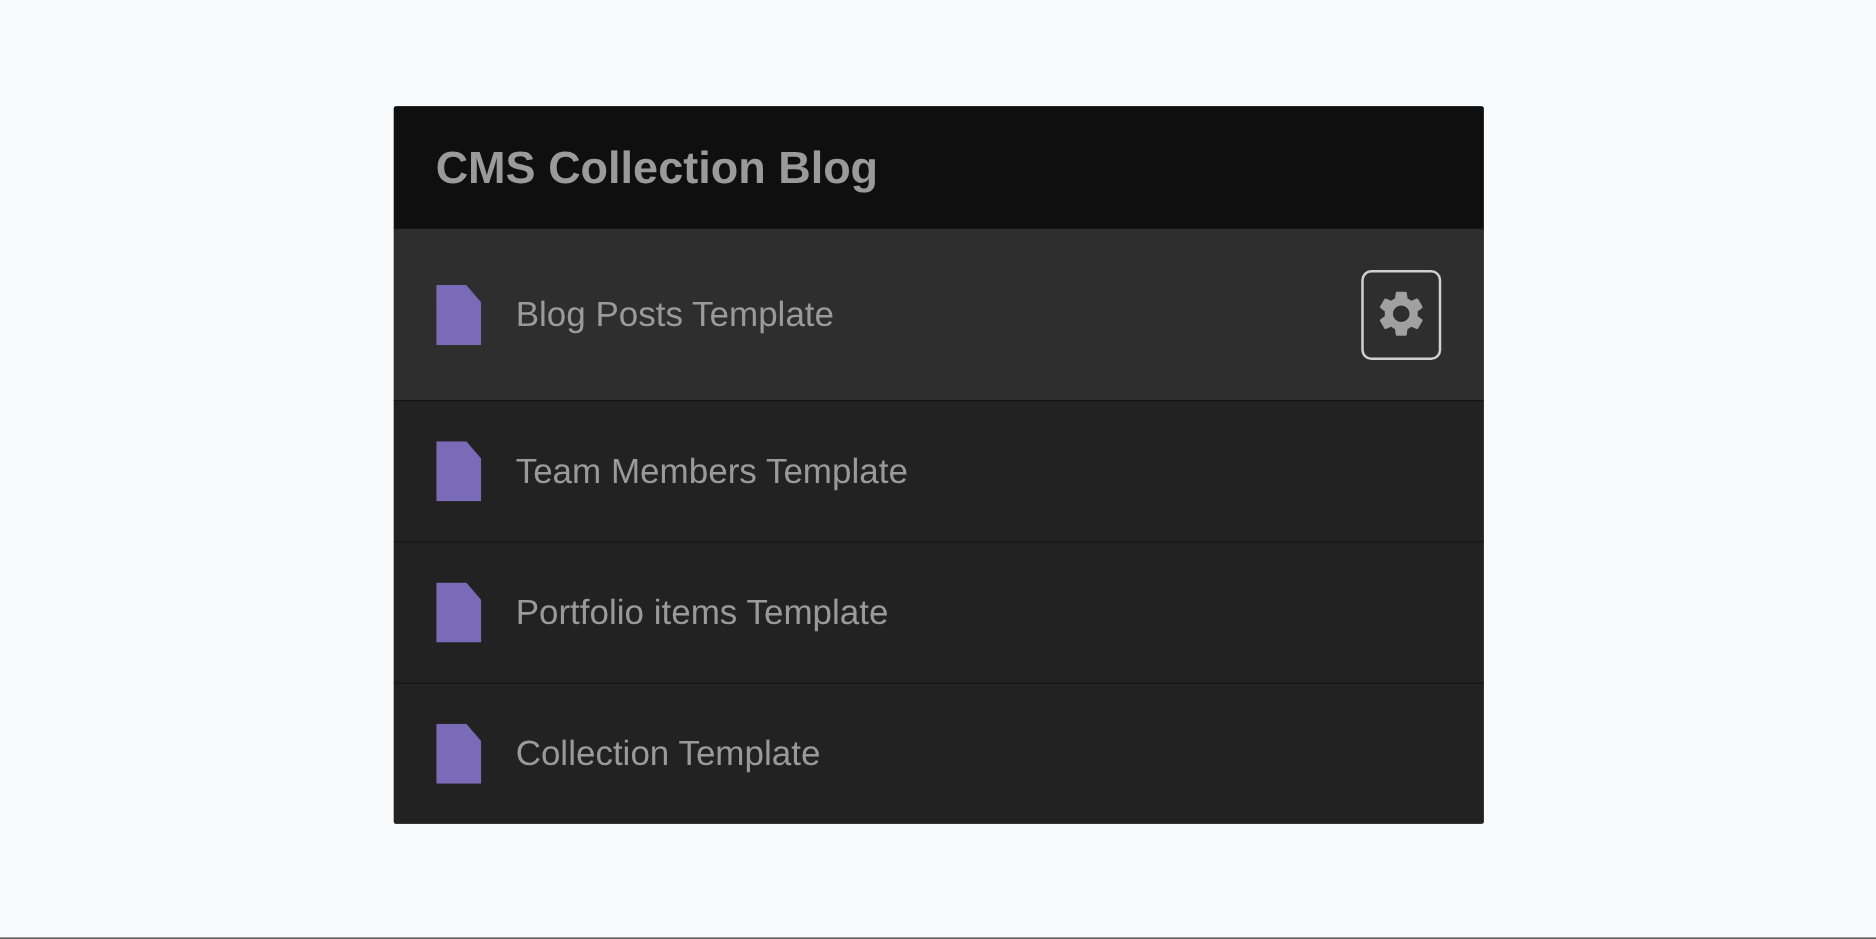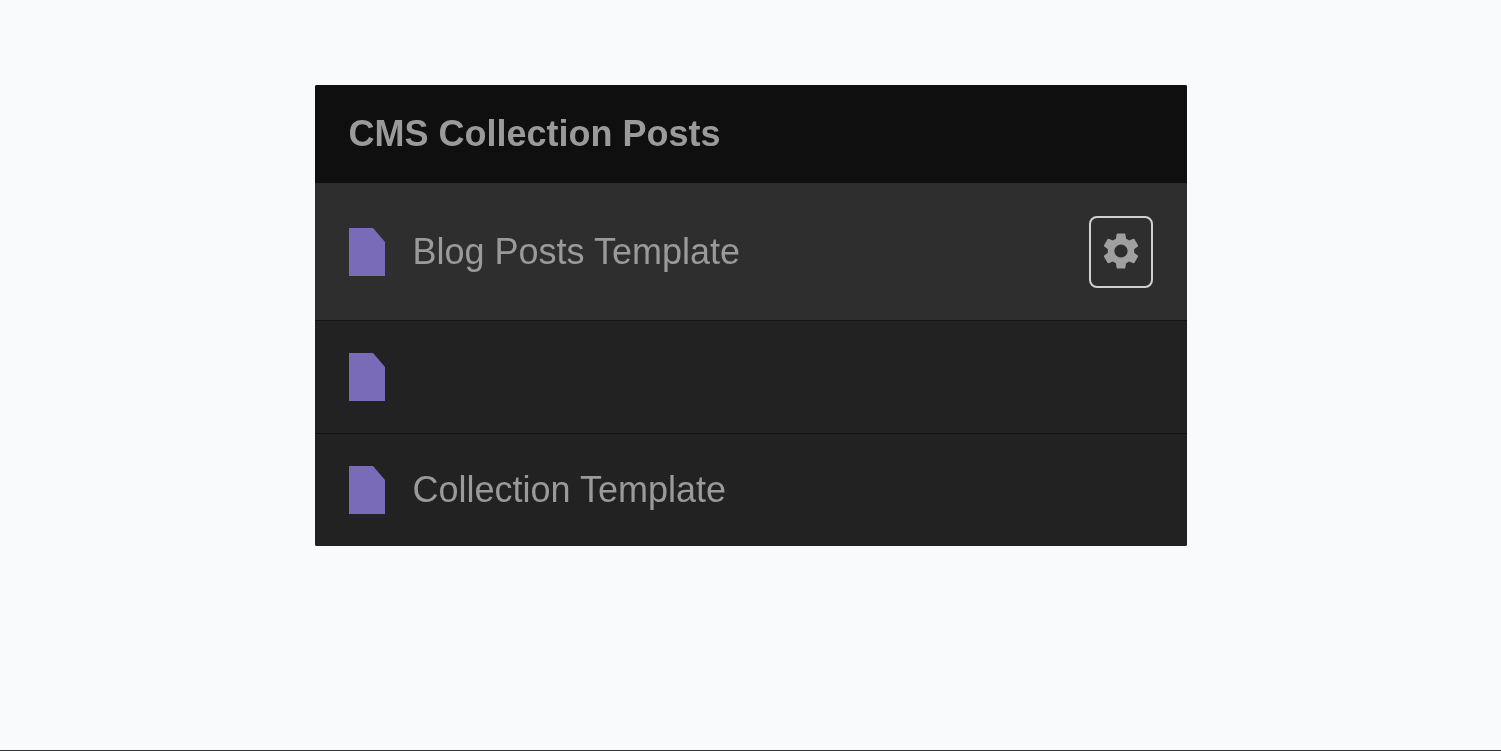--- a/index.html
+++ b/index.html
@@ -54,21 +54,21 @@
       background: #2e2e2e;
     }
     .page-icon {
       width: 36px;
       height: 48px;
       flex-shrink: 0;
       margin-right: 28px;
     }
     .item-label {
       color: #9a9a9a;
-      font-size: 36px;
+      font-size: 28px;
       font-weight: 400;
       flex: 1;
     }
     .gear-button {
       width: 64px;
       height: 72px;
       border: 2px solid #d0d0d0;
       border-radius: 8px;
       background: transparent;
       display: flex;
@@ -80,47 +80,56 @@
     .gear-icon {
       width: 44px;
       height: 44px;
     }
   </style>
 </head>
 <body>
 
 <div class="panel">
   <div class="panel-header">
-    <div class="panel-title">CMS Collection Posts</div>
+    <div class="panel-title">CMS Collection Blog</div>
   </div>
   <div class="list">
 
     <div class="list-item active">
       <span class="page-icon">
         <svg viewBox="0 0 36 48" width="36" height="48">
           <path d="M0 0 L24 0 L36 14 L36 48 L0 48 Z" fill="#7a6bb8"></path>
         </svg>
       </span>
       <span class="item-label">Blog Posts Template</span>
       <button class="gear-button">
         <span>
           <svg class="gear-icon" viewBox="0 0 24 24" fill="#a0a0a0">
             <path d="M19.14,12.94c0.04-0.3,0.06-0.61,0.06-0.94c0-0.32-0.02-0.64-0.07-0.94l2.03-1.58c0.18-0.14,0.23-0.41,0.12-0.61 l-1.92-3.32c-0.12-0.22-0.37-0.29-0.59-0.22l-2.39,0.96c-0.5-0.38-1.03-0.7-1.62-0.94L14.4,2.81c-0.04-0.24-0.24-0.41-0.48-0.41 h-3.84c-0.24,0-0.43,0.17-0.47,0.41L9.25,5.35C8.66,5.59,8.12,5.92,7.63,6.29L5.24,5.33c-0.22-0.08-0.47,0-0.59,0.22L2.74,8.87 C2.62,9.08,2.66,9.34,2.86,9.48l2.03,1.58C4.84,11.36,4.8,11.69,4.8,12s0.02,0.64,0.07,0.94l-2.03,1.58 c-0.18,0.14-0.23,0.41-0.12,0.61l1.92,3.32c0.12,0.22,0.37,0.29,0.59,0.22l2.39-0.96c0.5,0.38,1.03,0.7,1.62,0.94l0.36,2.54 c0.05,0.24,0.24,0.41,0.48,0.41h3.84c0.24,0,0.44-0.17,0.47-0.41l0.36-2.54c0.59-0.24,1.13-0.56,1.62-0.94l2.39,0.96 c0.22,0.08,0.47,0,0.59-0.22l1.92-3.32c0.12-0.22,0.07-0.47-0.12-0.61L19.14,12.94z M12,15.6c-1.98,0-3.6-1.62-3.6-3.6 s1.62-3.6,3.6-3.6s3.6,1.62,3.6,3.6S13.98,15.6,12,15.6z"></path>
           </svg>
         </span>
       </button>
     </div>
 
+    <div class="list-item">
+      <span class="page-icon">
+        <svg viewBox="0 0 36 48" width="36" height="48">
+          <path d="M0 0 L24 0 L36 14 L36 48 L0 48 Z" fill="#7a6bb8"></path>
+        </svg>
+      </span>
+      <span class="item-label">Team Members Template</span>
+    </div>
 
     <div class="list-item">
       <span class="page-icon">
         <svg viewBox="0 0 36 48" width="36" height="48">
           <path d="M0 0 L24 0 L36 14 L36 48 L0 48 Z" fill="#7a6bb8"></path>
         </svg>
       </span>
+      <span class="item-label">Portfolio items Template</span>
     </div>
 
     <div class="list-item">
       <span class="page-icon">
         <svg viewBox="0 0 36 48" width="36" height="48">
           <path d="M0 0 L24 0 L36 14 L36 48 L0 48 Z" fill="#7a6bb8"></path>
         </svg>
       </span>
       <span class="item-label">Collection Template</span>
     </div>

